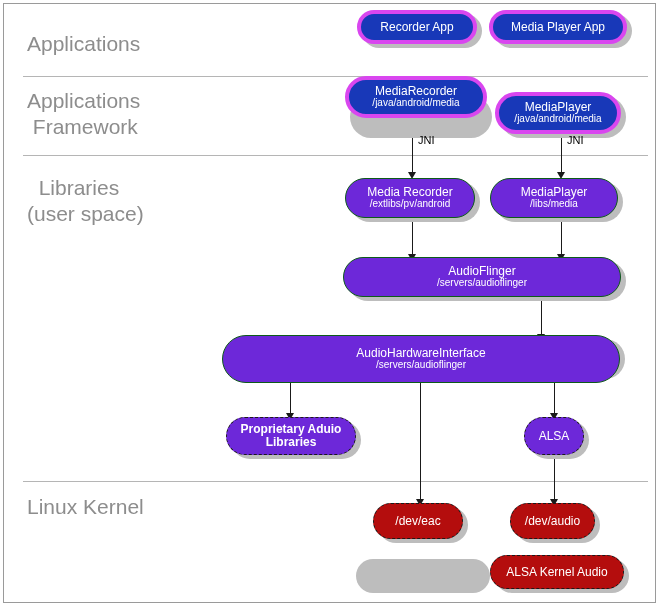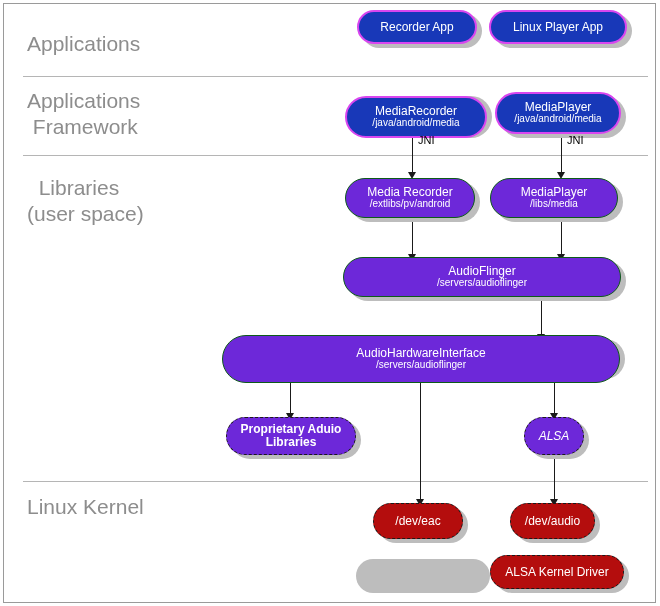--- a/index.html
+++ b/index.html
@@ -60,21 +60,21 @@
   .node .t1 {
     font-size: 12px;
     white-space: nowrap;
   }
   .node .t2 {
     font-size: 10px;
     white-space: nowrap;
   }
   .node.blue {
     background: #1838b8;
-    border: 2px solid #d946ef;
+    border: 4px solid #d946ef;
   }
   .node.green {
     background: #6d28d9;
     border: 1px solid #0d5a19;
   }
   .node.green.dashed {
     border: 1px dashed #1a1a1a;
   }
   .node.red {
     background: #b40d0d;
@@ -156,25 +156,25 @@
   <div class="vline" style="left:554px; top:457px; height:46px;"></div>
   <div class="arrowhead" style="left:550px; top:499px;"></div>
 
   <div class="shadow" style="left:362px; top:14px; width:120px; height:34px;"></div>
   <div class="node blue" style="left:357px; top:10px; width:120px; height:34px;">
     <span class="t1">Recorder App</span>
   </div>
 
   <div class="shadow" style="left:494px; top:14px; width:138px; height:34px;"></div>
   <div class="node blue" style="left:489px; top:10px; width:138px; height:34px;">
-    <span class="t1">Linux Player App</span>
+    <span class="t1">Media Player App</span>
   </div>
 
   <div class="shadow" style="left:350px; top:96px; width:142px; height:42px;"></div>
-  <div class="node blue" style="left:345px; top:96px; width:142px; height:42px;">
+  <div class="node blue" style="left:345px; top:76px; width:142px; height:42px;">
     <span class="t1">MediaRecorder</span>
     <span class="t2">/java/android/media</span>
   </div>
 
   <div class="shadow" style="left:500px; top:96px; width:126px; height:42px;"></div>
   <div class="node blue" style="left:495px; top:92px; width:126px; height:42px;">
     <span class="t1">MediaPlayer</span>
     <span class="t2">/java/android/media</span>
   </div>
 
@@ -202,33 +202,33 @@
     <span class="t2">/servers/audioflinger</span>
   </div>
 
   <div class="shadow" style="left:231px; top:421px; width:130px; height:38px;"></div>
   <div class="node green dashed" style="left:226px; top:417px; width:130px; height:38px;font-weight:bold;">
     <span class="t1">Proprietary Aduio</span>
     <span class="t1">Libraries</span>
   </div>
 
   <div class="shadow" style="left:529px; top:421px; width:60px; height:38px;"></div>
-  <div class="node green dashed" style="left:524px; top:417px; width:60px; height:38px;font-style:italic;">
+  <div class="node green dashed" style="left:524px; top:417px; width:60px; height:38px;">
     <span class="t1">ALSA</span>
   </div>
 
   <div class="shadow" style="left:378px; top:507px; width:90px; height:36px;"></div>
   <div class="node red" style="left:373px; top:503px; width:90px; height:36px;">
     <span class="t1">/dev/eac</span>
   </div>
 
   <div class="shadow" style="left:515px; top:507px; width:85px; height:36px;"></div>
   <div class="node red" style="left:510px; top:503px; width:85px; height:36px;">
     <span class="t1">/dev/audio</span>
   </div>
 
   <div class="shadow" style="left:356px; top:559px; width:134px; height:34px;"></div>
 
   <div class="shadow" style="left:495px; top:559px; width:134px; height:34px;"></div>
   <div class="node red" style="left:490px; top:555px; width:134px; height:34px;">
-    <span class="t1">ALSA Kernel Driver</span>
+    <span class="t1">ALSA Kernel Audio</span>
   </div>
 </div>
 
 </body></html>

